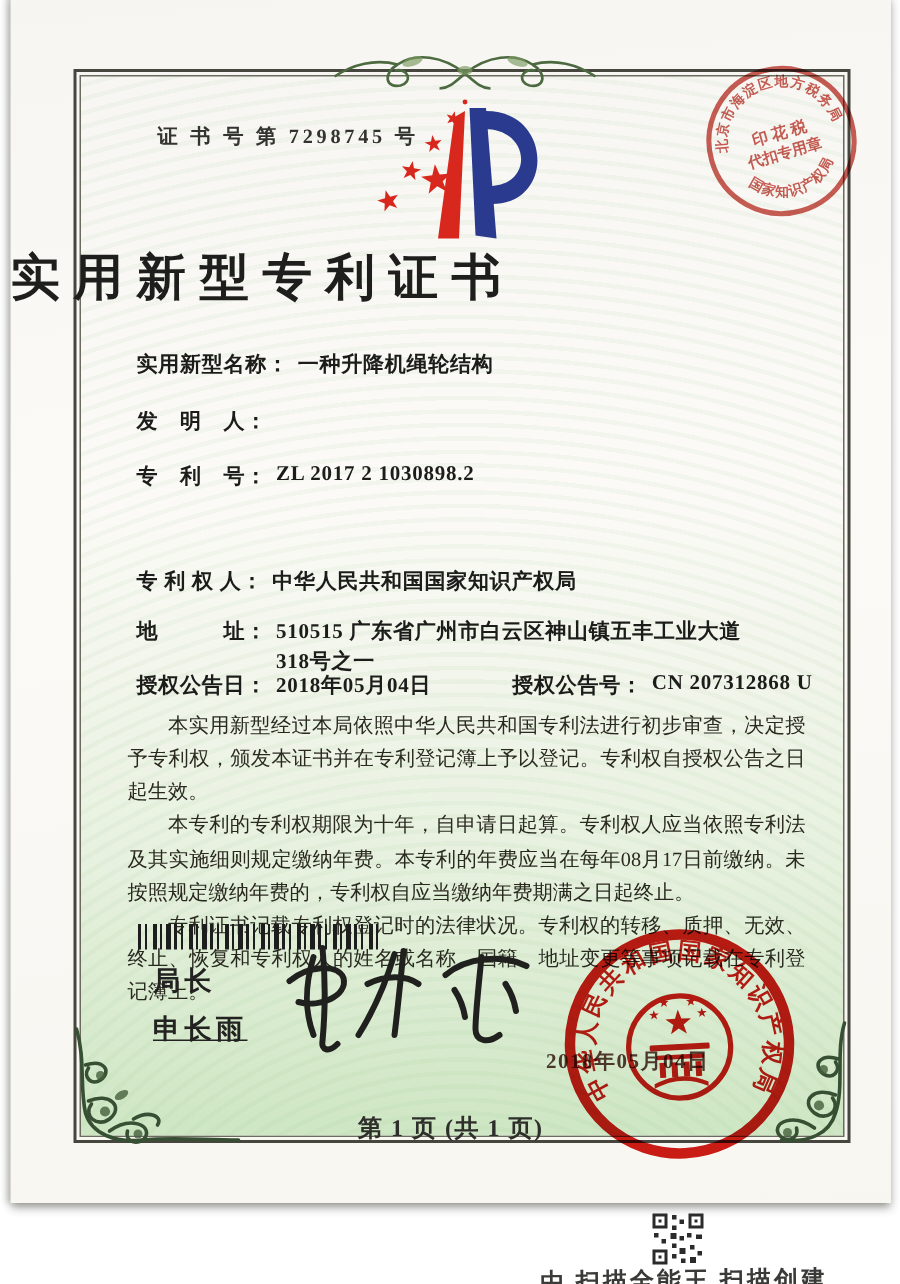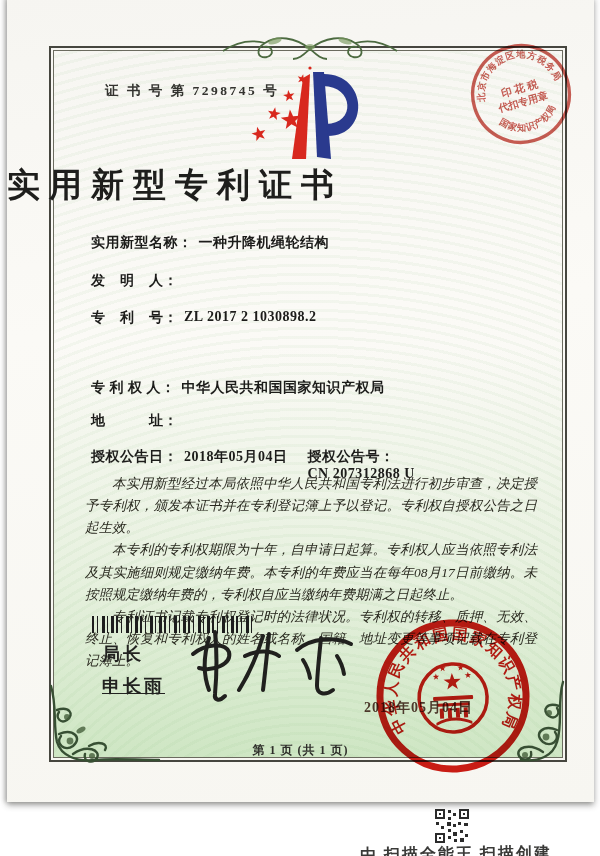--- a/index.html
+++ b/index.html
@@ -35,24 +35,24 @@
     position:absolute; left:0; top:167px; width:100%; 
     font-size:33px; font-weight:bold; letter-spacing:9px; color:#1e1e1c;
   }
   .field-row {
     position:absolute; left:84px; display:flex; align-items:flex-start;
     font-size:14px; font-weight:bold; color:#1c1c1a; letter-spacing:.5px;
   }
   .field-row .lbl { white-space:nowrap; margin-right:6px; }
   .field-row .val { }
   .val-wrap { width:330px; line-height:20px; }
-  .grant-no-group { margin-left:20px; display:flex;flex-direction:column; }
+  .grant-no-group { margin-left:54px; display:flex; }
   .body-text {
     position:absolute; left:78px; top:477px; width:452px;
-    font-size:13.5px; line-height:1.64; color:#29291f; font-style:italic;
+    font-size:13.5px; line-height:1.64; color:#29291f; 
     text-align:justify;
   }
   .body-text p { text-indent:2em; }
   .barcode {
     position:absolute; left:85px; top:620px; width:160px; height:17px;
     background:repeating-linear-gradient(90deg,
       #1d1d1d 0 2px, transparent 2px 5px,
       #1d1d1d 5px 6px, transparent 6px 10px,
       #1d1d1d 10px 13px, transparent 13px 15px,
       #1d1d1d 15px 16px, transparent 16px 19px,
@@ -72,21 +72,21 @@
   .seal {
     position:absolute; left:366px; top:620px; width:160px; height:160px;
     mix-blend-mode:multiply; transform:rotate(-3deg);
   }
   .stamp {
     position:absolute; left:456px; top:40px; width:116px; height:116px;
     transform:rotate(-16deg); opacity:.82; mix-blend-mode:multiply;
   }
   .page-info {
     position:absolute; left:0; top:746px; width:100%; text-align:center;
-    font-size:12px; color:#2e2e2a; letter-spacing:1px; font-weight:bold;
+    font-size:16px; color:#2e2e2a; letter-spacing:1px; font-weight:bold;
   }
   .ornament { position:absolute; }
   .orn-top    { left:208px; top:33px;  width:190px; height:36px; }
   .orn-bl     { left:36px;  top:684px; width:120px; height:86px; }
   .orn-br     { left:492px; top:684px; width:72px;  height:86px; transform:scaleX(-1); }
   .scan-footer {
     position:absolute; left:360px; top:808px; display:flex; align-items:center;flex-direction:column;
   }
   .qr { width:36px; height:36px; margin-right:8px; }
   .scan-text {
@@ -180,20 +180,21 @@
     <div class="field-row" style="top:313px">
       <span class="lbl">专　利　号：</span>
       <span class="val">ZL 2017 2 1030898.2</span>
     </div>
     <div class="field-row" style="top:383px">
       <span class="lbl">专 利 权 人：</span>
       <span class="val">中华人民共和国国家知识产权局</span>
     </div>
     <div class="field-row" style="top:416px">
       <span class="lbl">地　　　址：</span>
+      <span class="val val-wrap">510515 广东省广州市白云区神山镇五丰工业大道318号之一</span>
     </div>
     <div class="field-row" style="top:452px">
       <span class="lbl">授权公告日：</span>
       <span class="val">2018年05月04日</span>
       <span class="grant-no-group">
         <span class="lbl">授权公告号：</span>
         <span class="val">CN 207312868 U</span>
       </span>
     </div>
 

